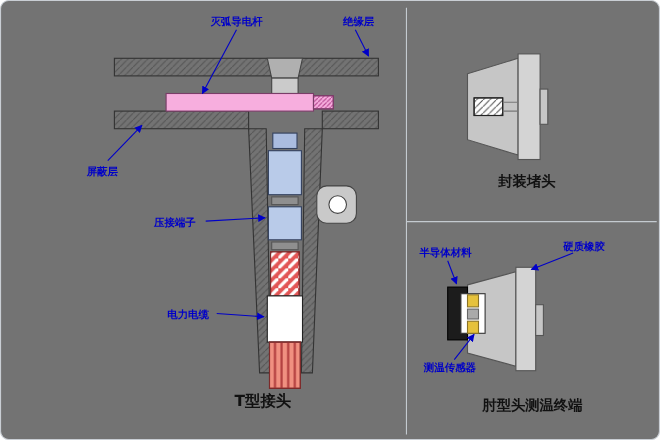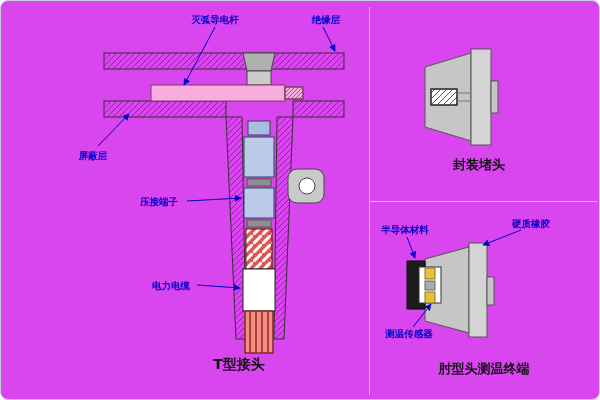--- a/index.html
+++ b/index.html
@@ -1,17 +1,17 @@
 <!DOCTYPE html>
 <html><head>
 <meta charset="utf-8">
 <style>
   html,body { margin:0; padding:0; background:#ffffff; }
   .stage {
-    position:relative; width:600px; height:400px; background:#d946ef;
+    position:relative; width:600px; height:400px; background:#737373;
     border:1px solid #c9ced4; border-radius:8px; box-sizing:border-box;
     overflow:hidden; font-family:"DejaVu Sans", sans-serif;
   }
   svg { display:block; }
   .wall   { fill:url(#hatch); stroke:#333; stroke-width:1; }
   .metal  { stroke:#555; stroke-width:1; }
   .lbl    { font:bold 9.5px "DejaVu Sans", sans-serif; }
   .cap    { font:bold 13px "DejaVu Sans", sans-serif; fill:#111; }
   .capBig { font:bold 14px "DejaVu Sans", sans-serif; fill:#111; }
   .leader { fill:none; stroke-width:1; }

